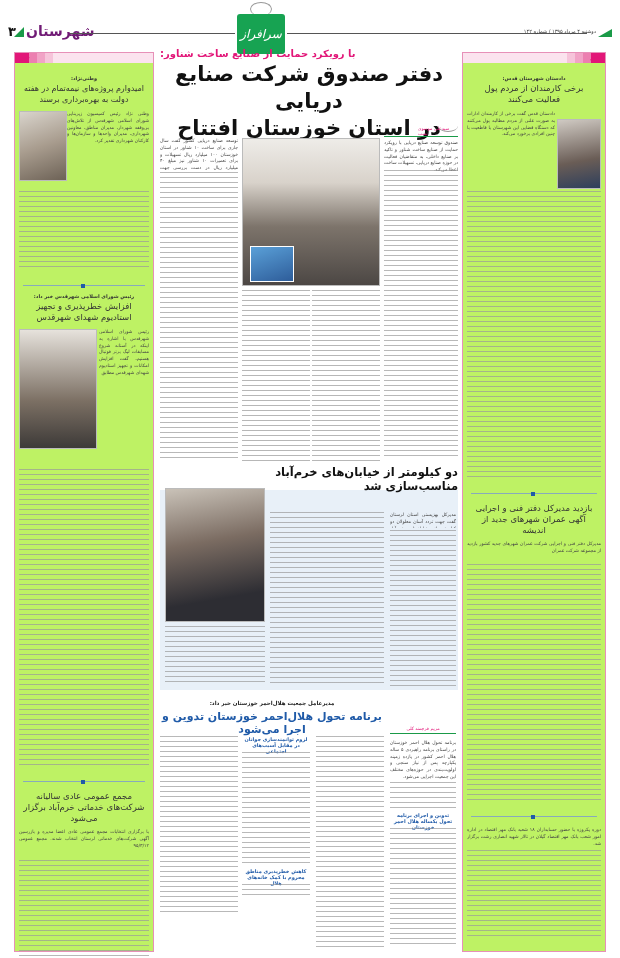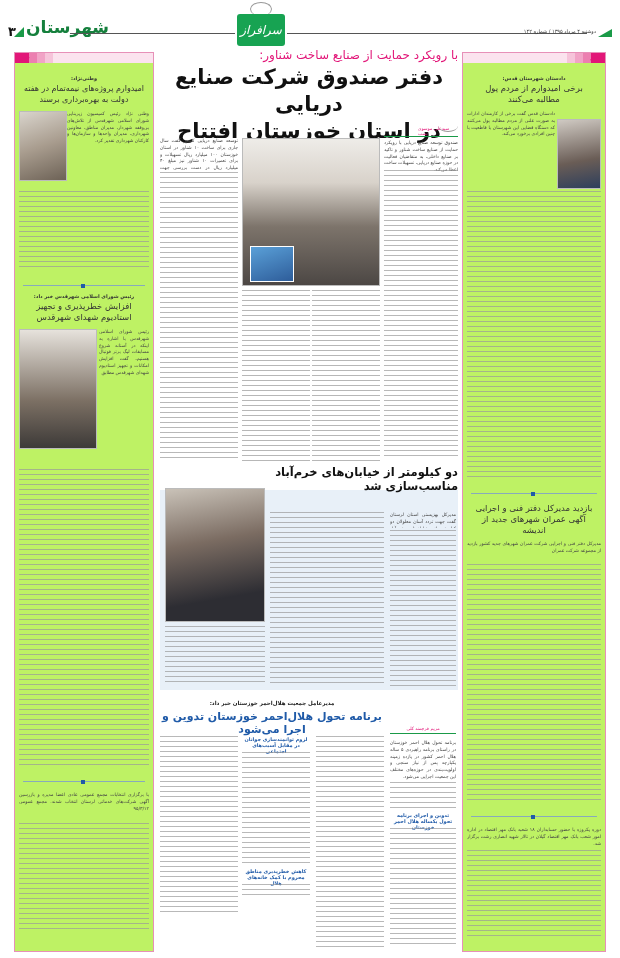--- a/index.html
+++ b/index.html
@@ -1,33 +1,33 @@
 <!DOCTYPE html>
 <html><head>
 <meta charset="utf-8">
 <style>
 *{box-sizing:border-box;margin:0;padding:0}
 body{width:620px;height:958px;background:#fff;font-family:"DejaVu Sans",sans-serif;position:relative;overflow:hidden;color:#222;direction:rtl}
 .abs{position:absolute}
 .hdr-line{position:absolute;top:33px;height:1px;background:#555}
-.logo{position:absolute;left:237px;top:14px;width:48px;height:32px;background:#17a352;border-radius:3px;color:#fff;font-family:"DejaVu Serif",serif;font-size:12px;display:flex;align-items:center;justify-content:center;font-style:italic}
+.logo{position:absolute;left:237px;top:14px;width:48px;height:40px;background:#17a352;border-radius:3px;color:#fff;font-family:"DejaVu Serif",serif;font-size:12px;display:flex;align-items:center;justify-content:center;font-style:italic}
 .logo-swirl{position:absolute;left:250px;top:2px;width:22px;height:14px;border:1px solid #999;border-radius:50%;border-bottom:none}
-.section-title{position:absolute;left:14px;top:17px;font-weight:bold;font-size:17px;color:#15803d;font-family:"DejaVu Sans",sans-serif}
+.section-title{position:absolute;left:14px;top:23px;font-weight:bold;font-size:14px;color:#701a75;font-family:"DejaVu Sans",sans-serif}
 .section-num{position:absolute;left:2px;top:24px;width:14px;height:14px;font-weight:bold;font-size:13px;color:#111}
 .section-flag{position:absolute;left:14px;top:27px;width:10px;height:10px;background:#1a9a48;clip-path:polygon(0 100%,100% 0,100% 100%)}
 .date-flag{position:absolute;right:8px;top:29px;width:14px;height:8px;background:#1a9a48;clip-path:polygon(0 100%,100% 0,100% 100%)}
 .dateline{position:absolute;right:24px;top:28px;font-size:5px;color:#333}
 .box{position:absolute;border:1px solid #e790b8;background:#bef264}
 .box-bar{height:10px;display:flex;flex-direction:row-reverse}
 .box-bar span{display:block;height:10px}
 .khabar{position:absolute;top:1px;font-size:5px;color:#e21678;font-weight:bold}
 .txt{font-size:4.6px;line-height:6.8px;color:#444;text-align:justify;overflow:hidden}
 .lines{background:repeating-linear-gradient(to bottom,#9a9a9a 0,#9a9a9a 1.2px,transparent 1.2px,transparent 5px);opacity:.7}
 .h-main{font-weight:bold;font-size:21px;line-height:27px;text-align:center;color:#111;font-family:"DejaVu Sans",sans-serif}
-.kicker{font-size:12px;color:#e21678;text-align:right;font-weight:normal}
+.kicker{font-size:10px;color:#e21678;text-align:left;font-weight:bold}
 .photo{position:absolute;background:linear-gradient(160deg,#d9d4cc,#a89c8e 50%,#6d6256);border:1px solid #bbb}
 .sep{position:absolute;height:1px;background:#8ab}
 .sep-dot{position:absolute;width:4px;height:4px;background:#1f5aa8}
 .sub-h{font-size:8.5px;text-align:center;color:#333;line-height:11px}
 .sub-k{font-size:5px;text-align:center;color:#333;font-weight:bold}
 .blue-box{position:absolute;background:#e8f0f8}
 .blue-h{font-weight:bold;color:#1f5aa8;text-align:center}
 </style>
 </head>
 <body>
@@ -73,36 +73,37 @@
   <div style="position:relative;height:140px;margin-top:4px">
     <div class="photo" style="left:4px;top:0;width:78px;height:120px;background:linear-gradient(180deg,#e6e2dc,#7c7064 60%,#3d3a38)"></div>
     <div class="txt" style="position:absolute;right:4px;top:0;width:50px;height:120px">رئیس شورای اسلامی شهرقدس با اشاره به اینکه در آستانه شروع مسابقات لیگ برتر فوتبال هستیم، گفت افزایش امکانات و تجهیز استادیوم شهدای شهرقدس مطابق</div>
   </div>
   <div class="lines" style="margin:0 4px;height:300px"></div>
 
   <div style="position:relative;height:14px;margin-top:6px">
     <div class="sep" style="left:8px;right:8px;top:6px"></div>
     <div class="sep-dot" style="left:66px;top:4.5px"></div>
   </div>
+  <div class="sub-h" style="padding:2px 8px">مجمع عمومی عادی سالیانه شرکت‌های خدماتی خرم‌آباد برگزار می‌شود</div>
   <div class="txt" style="margin:3px 4px;height:28px">با برگزاری انتخابات مجمع عمومی عادی اعضا مدیره و بازرسین آگهی شرکت‌های خدماتی لرستان انتخاب شدند. مجمع عمومی ۹۵/۳/۱۲</div>
   <div class="lines" style="margin:0 4px;height:110px"></div>
 </div>
 
 <div class="box" style="left:462px;top:52px;width:144px;height:900px">
   <div class="box-bar">
     <span style="width:104px;background:#fbe3ee"></span>
     <span style="width:8px;background:#f6c4da"></span>
     <span style="width:8px;background:#f1a3c6"></span>
     <span style="width:8px;background:#ec7fb0"></span>
     <span style="width:14px;background:#e21678"></span>
   </div>
   <div class="khabar" style="right:6px">خبر</div>
 
   <div class="sub-k" style="margin-top:12px">دادستان شهرستان قدس:</div>
-  <div class="sub-h" style="padding:2px 14px">برخی امیدوارم از مردم پول مطالبه می‌کنند</div>
+  <div class="sub-h" style="padding:2px 14px">برخی کارمندان از مردم پول فعالیت می‌کنند</div>
   <div style="position:relative;height:80px;margin-top:4px">
     <div class="photo" style="right:4px;top:8px;width:44px;height:70px;background:linear-gradient(170deg,#cfc9c2,#6a5d56 60%,#2e3f5c)"></div>
     <div class="txt" style="position:absolute;left:4px;top:0;width:88px;height:78px">دادستان قدس گفت برخی از کارمندان ادارات به صورت علنی از مردم مطالبه پول می‌کنند که دستگاه قضایی این شهرستان با قاطعیت با چنین افرادی برخورد می‌کند.</div>
   </div>
   <div class="lines" style="margin:0 4px;height:290px"></div>
 
   <div style="position:relative;height:14px;margin-top:6px">
     <div class="sep" style="left:8px;right:8px;top:6px"></div>
     <div class="sep-dot" style="left:68px;top:4.5px"></div>
   </div>

